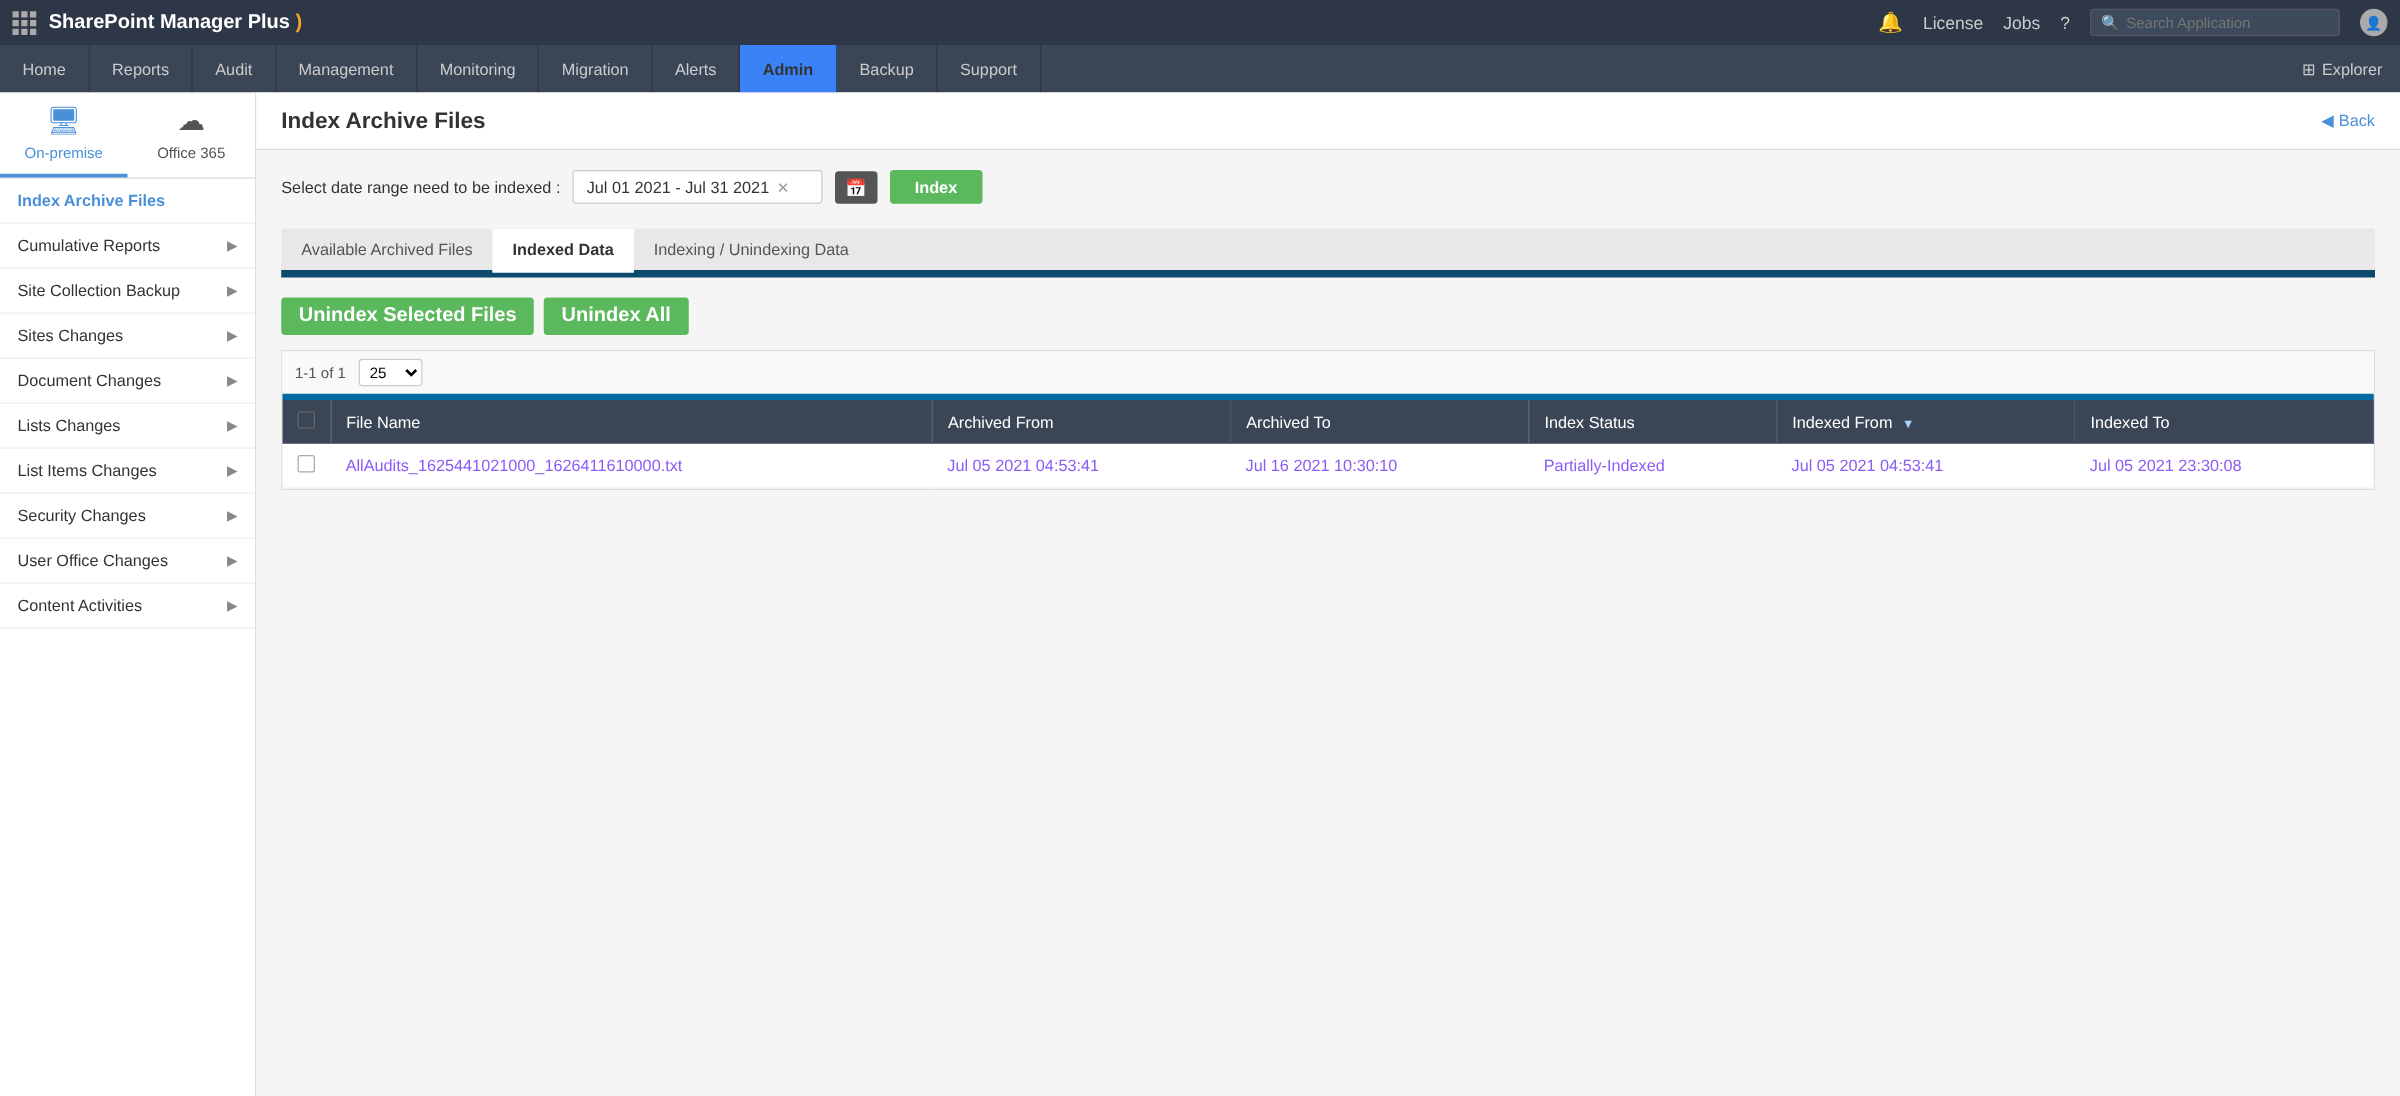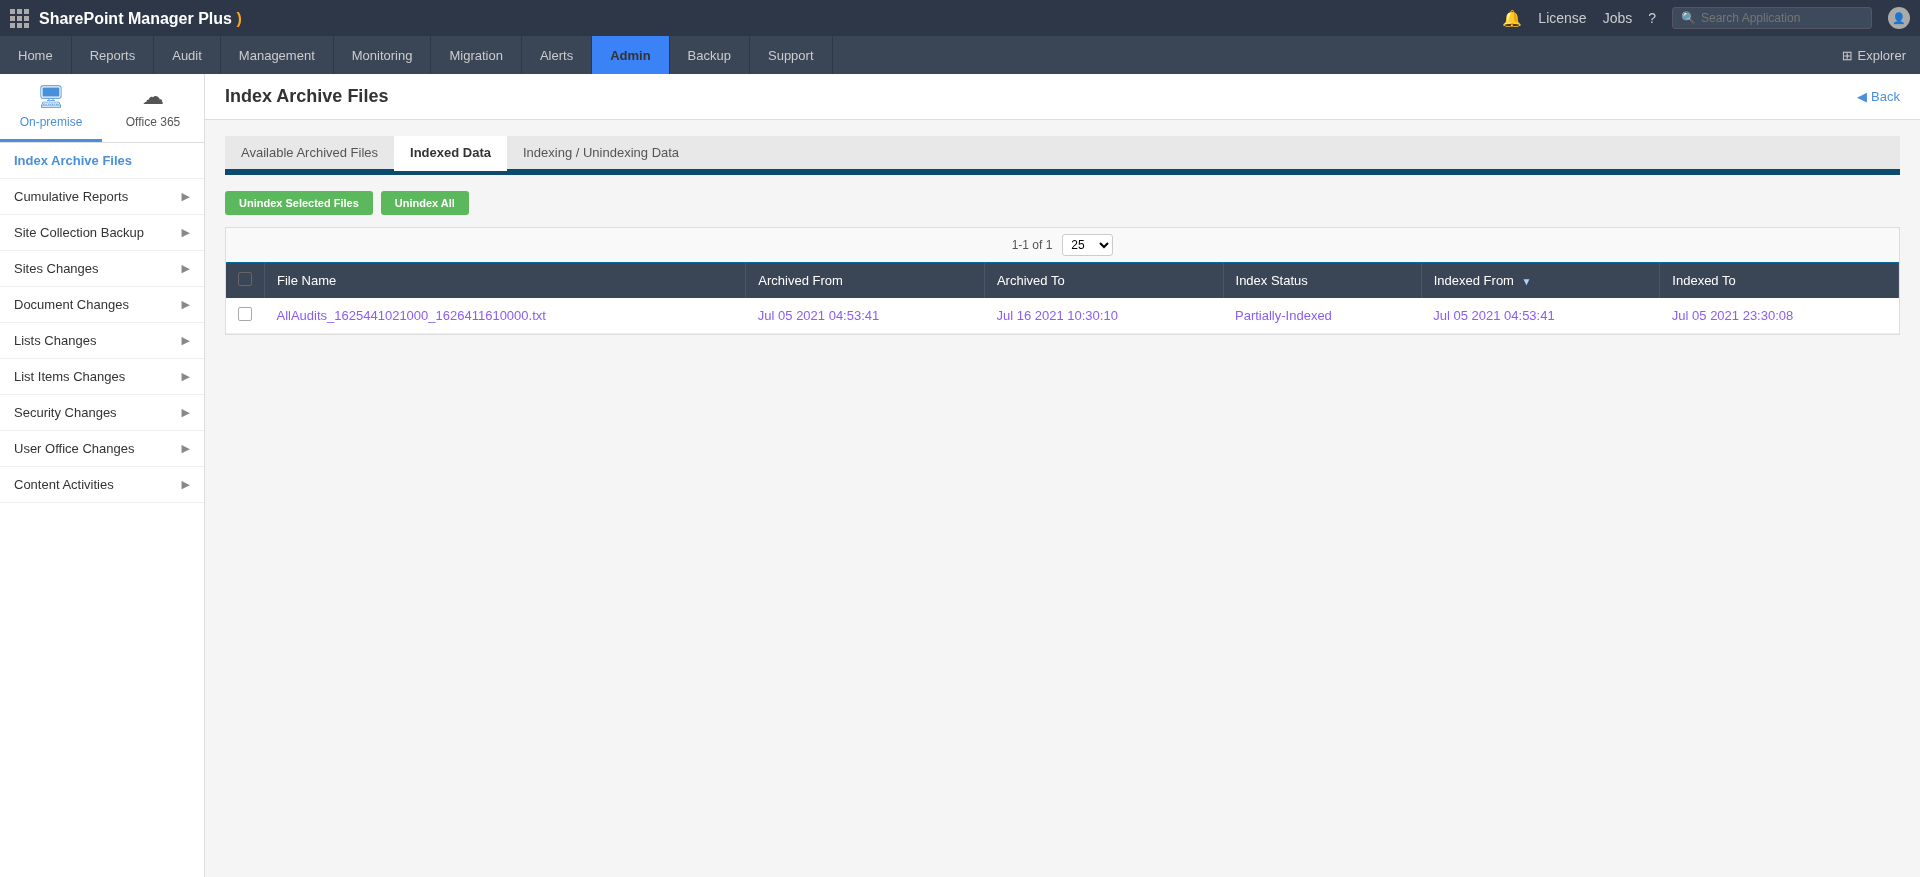--- a/index.html
+++ b/index.html
@@ -9,21 +9,21 @@
     .topbar {
       background: #2d3748;
       height: 36px;
       display: flex;
       align-items: center;
       justify-content: space-between;
       padding: 0 10px;
     }
     .topbar-left {
       display: flex;
-      align-items: flex-end;
+      align-items: center;
       gap: 10px;
     }
     .app-grid-icon {
       display: grid;
       grid-template-columns: repeat(3, 5px);
       gap: 2px;
       cursor: pointer;
     }
     .app-grid-icon span {
       width: 5px;
@@ -272,36 +272,36 @@
       gap: 8px;
       margin-bottom: 12px;
     }
     .action-btn-green {
       background: #5cb85c;
       border: none;
       border-radius: 3px;
       padding: 6px 14px;
       cursor: pointer;
       color: #fff;
-      font-size: 11px;
+      font-size: 16px;
       font-weight: 600;
     }
 
     
     .data-table-wrap {
       background: #fff;
       border: 1px solid #ddd;
     }
     .table-controls {
       display: flex;
-      justify-content: center;
+      justify-content: flex-start;
       align-items: center;
       padding: 6px 10px;
       background: #f9f9f9;
-      border-bottom: 1px solid #0369a1;
+      border-bottom: 5px solid #0369a1;
       font-size: 12px;
       color: #555;
       gap: 10px;
     }
     .page-size-select {
       border: 1px solid #ccc;
       border-radius: 3px;
       padding: 2px 4px;
       font-size: 12px;
       background: #fff;
@@ -465,20 +465,29 @@
     <div class="content-header">
       <h2>Index Archive Files</h2>
       <div class="back-btn">
         <span>◀</span>
         <span>Back</span>
       </div>
     </div>
 
     <div class="content-body">
 
+      <div class="date-range-row">
+        <span class="date-range-label">Select date range need to be indexed :</span>
+        <div class="date-range-input">
+          <span>Jul 01 2021 - Jul 31 2021</span>
+          <span class="clear-x">✕</span>
+        </div>
+        <button class="calendar-btn">📅</button>
+        <button class="index-btn">Index</button>
+      </div>
 
       <div class="inner-tabs">
         <div class="inner-tab">
           <span>Available Archived Files</span>
         </div>
         <div class="inner-tab active">
           <span>Indexed Data</span>
         </div>
         <div class="inner-tab">
           <span>Indexing / Unindexing Data</span>

